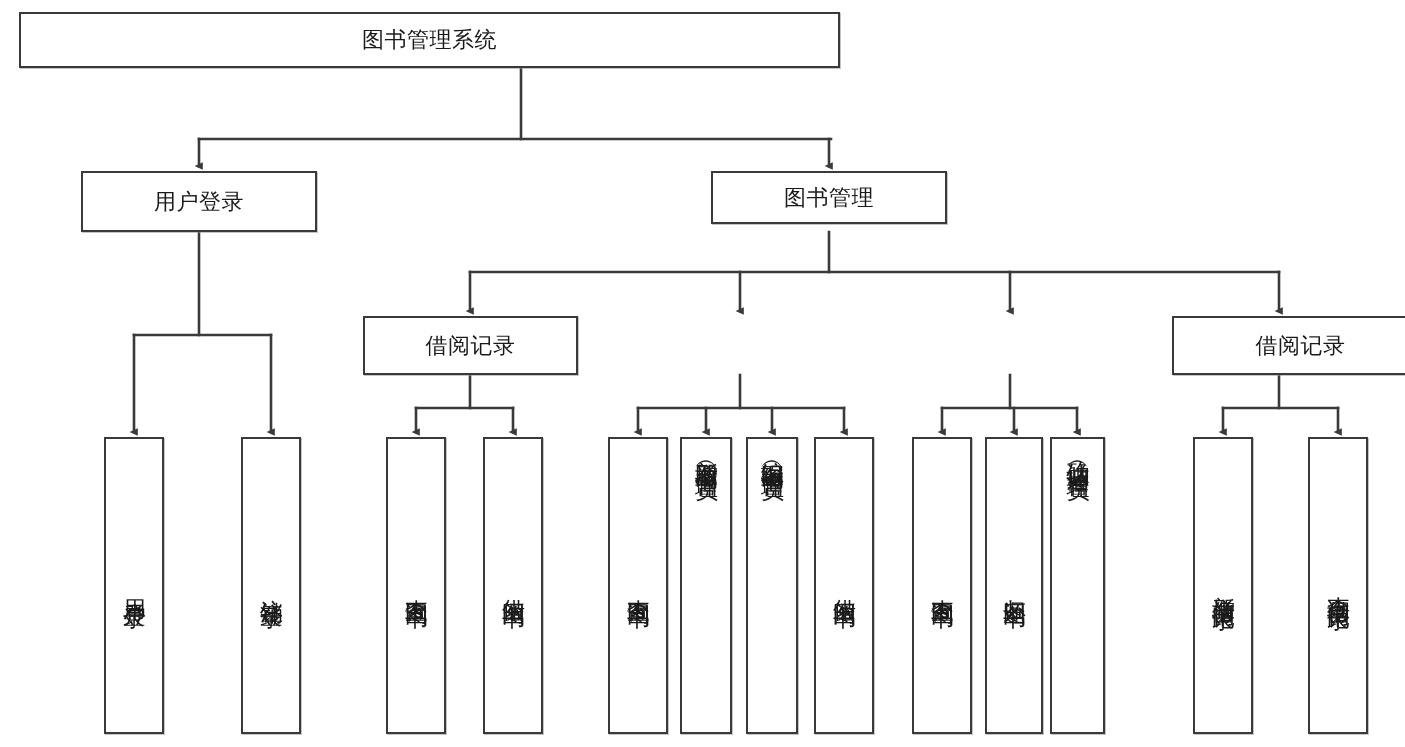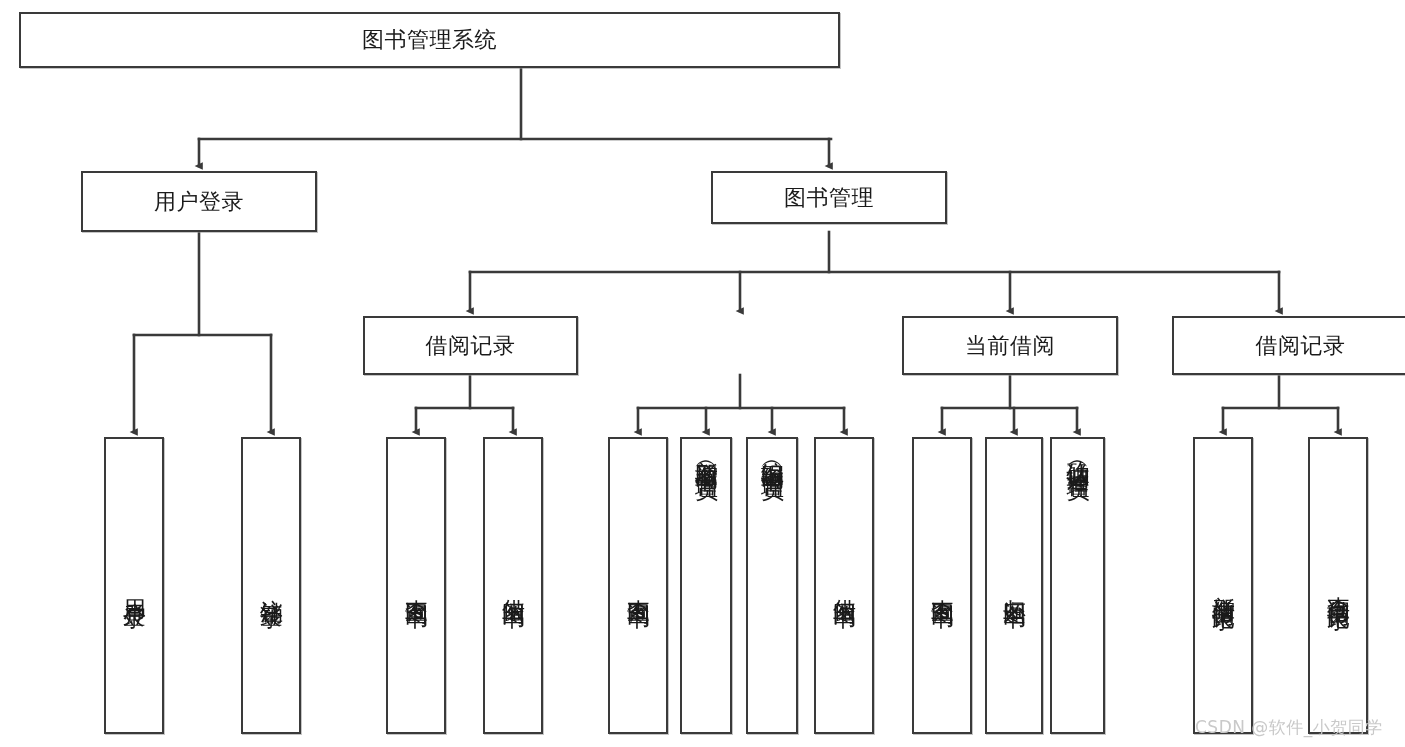--- a/index.html
+++ b/index.html
@@ -137,23 +137,20 @@
   <div class="node horiz" style="left:81px; top:171px; width:236px; height:61px;">
     <span class="label">用户登录</span>
   </div>
   <div class="node horiz" style="left:711px; top:171px; width:236px; height:53px;">
     <span class="label">图书管理</span>
   </div>
 
   <div class="node horiz" style="left:363px; top:316px; width:215px; height:59px;">
     <span class="label">借阅记录</span>
   </div>
-  <div class="node horiz" style="left:902px; top:316px; width:216px; height:59px;">
-    <span class="label">当前借阅</span>
-  </div>
   <div class="node horiz" style="left:1172px; top:316px; width:257px; height:59px;">
     <span class="label">借阅记录</span>
   </div>
 
   <div class="node vert mid-text" style="left:104px; top:437px; width:60px; height:297px;">
     <span class="label">用户登录</span>
   </div>
   <div class="node vert mid-text" style="left:241px; top:437px; width:60px; height:297px;">
     <span class="label">注销登录</span>
   </div>
@@ -188,15 +185,14 @@
     <span class="label">确认归还（管理员）</span>
   </div>
 
   <div class="node vert mid-text" style="left:1193px; top:437px; width:60px; height:297px;">
     <span class="label">新增借阅记录</span>
   </div>
   <div class="node vert mid-text" style="left:1308px; top:437px; width:60px; height:297px;">
     <span class="label">查询借阅记录</span>
   </div>
 
-  <div class="watermark" style="left:1195px; top:716px;">CSDN @软件_小贺同学</div>
 
 </div>
 
 </body></html>

